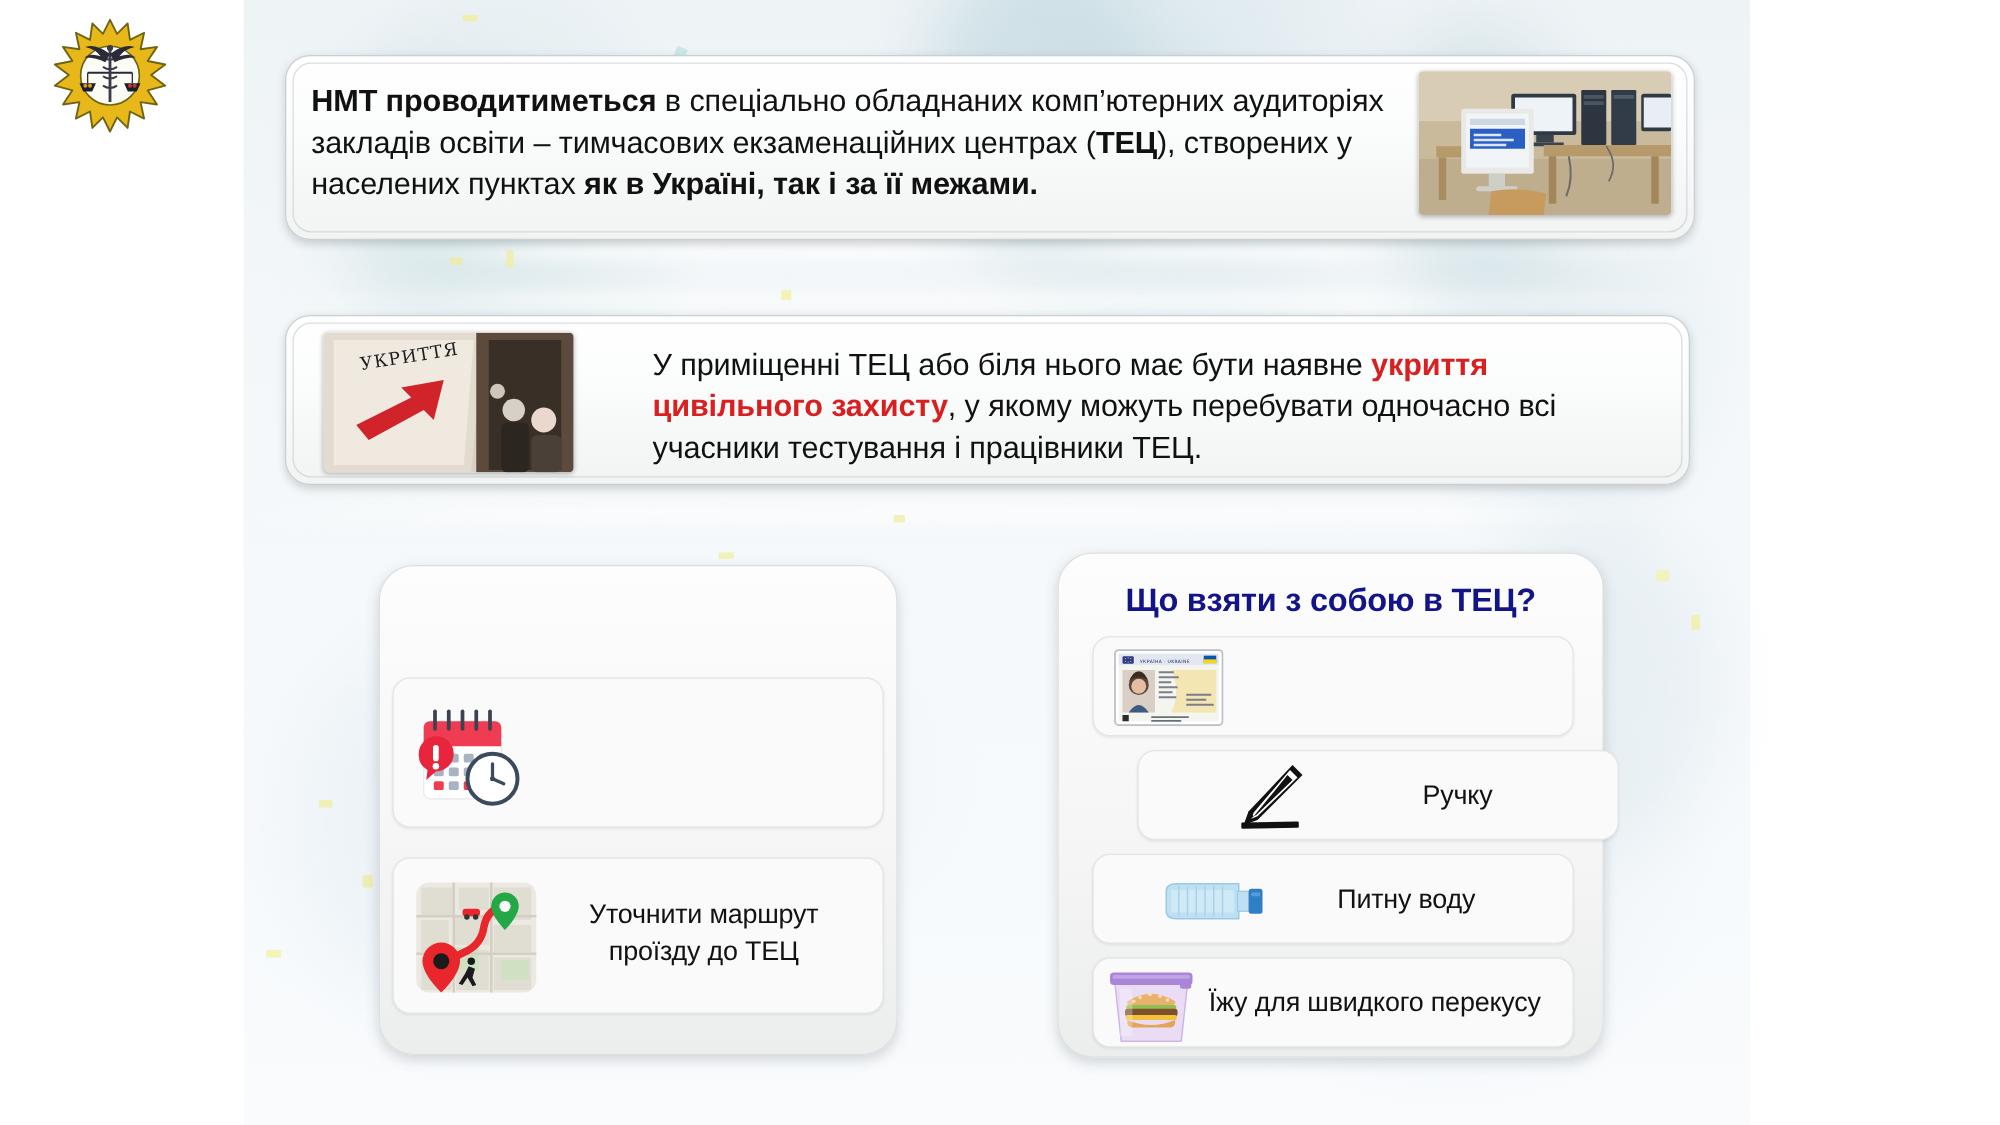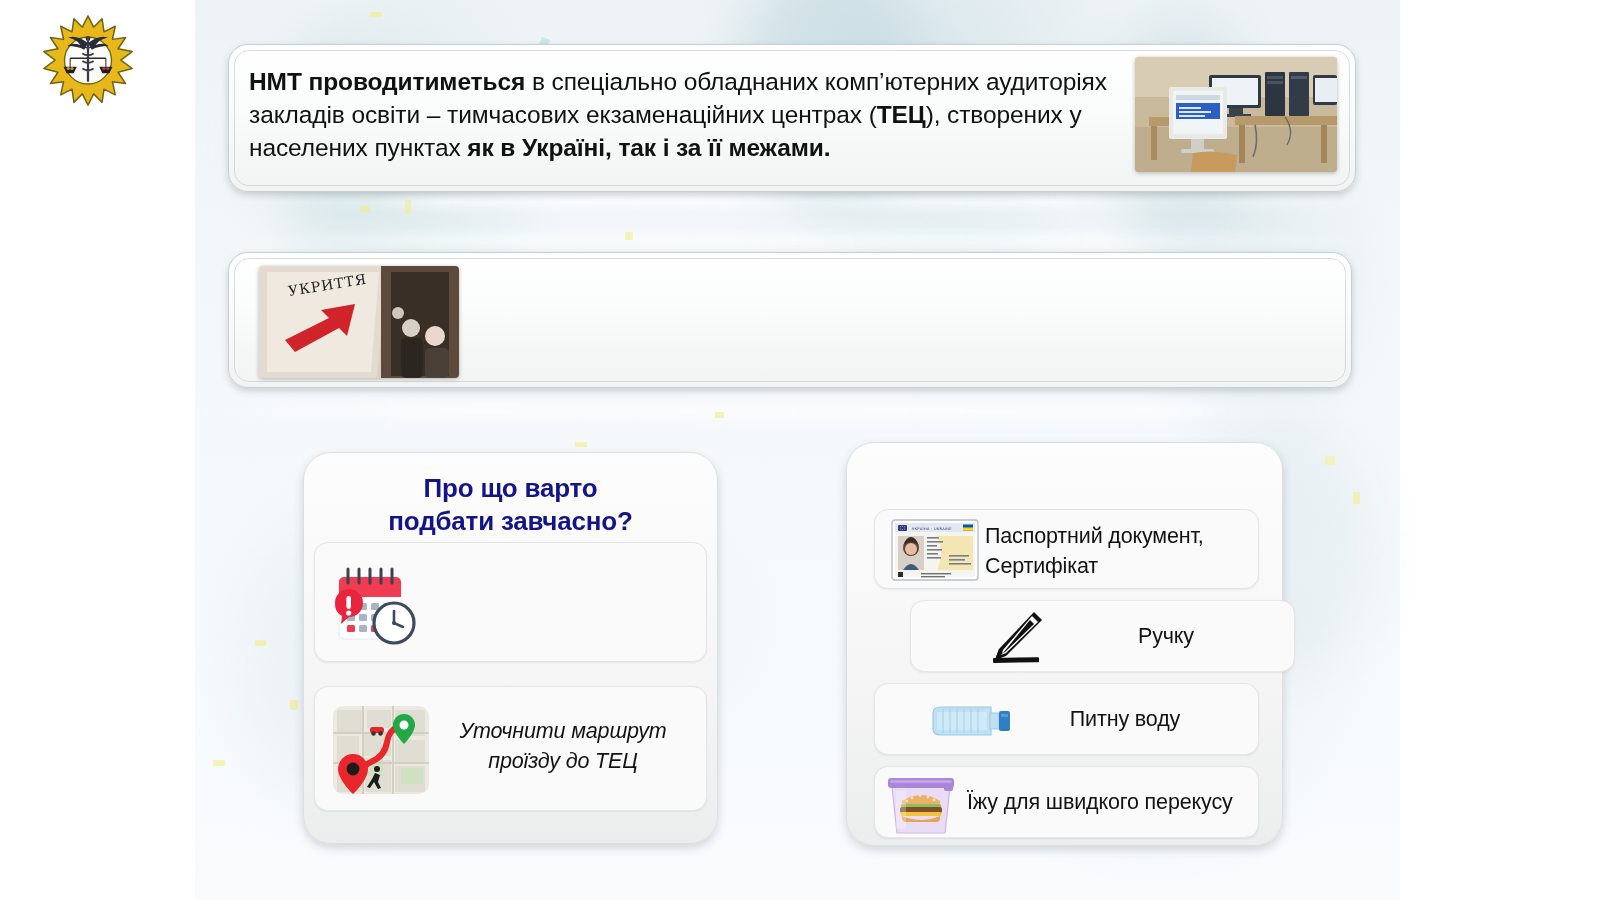--- a/index.html
+++ b/index.html
@@ -291,27 +291,26 @@
         <circle cx="176" cy="70" r="10" fill="#ead8cf"></circle>
         <rect x="166" y="82" width="24" height="30" rx="5" fill="#4a4038"></rect>
         <circle cx="139" cy="47" r="6" fill="#cfc6bb"></circle>
 
         <path d="M26 74 L70 52 L62 44 L96 38 L88 70 L80 62 L36 86 Z" fill="#d1232a"></path>
 
         <text x="30" y="30" font-family="DejaVu Serif, serif" font-size="14" fill="#1d1d1d" transform="rotate(-9 30 30)" letter-spacing="1">УКРИТТЯ</text>
       </svg>
     </div>
 
+    <div class="callout-text">
+      <span>У приміщенні ТЕЦ або біля нього має бути наявне </span><span class="red">укриття цивільного захисту</span><span>, у якому можуть перебувати одночасно всі учасники тестування і працівники ТЕЦ.</span>
+    </div>
   </div>
 
   <div class="panel" id="panel-prepare">
-    <div class="panel-title">
-      <div>Про що варто</div>
-      <div>подбати завчасно?</div>
-    </div>
 
     <div class="row" id="row-date">
       <div class="row-icon">
         <svg viewBox="0 0 95 78" width="95" height="78">
 
           <rect x="8" y="10" width="62" height="62" rx="5" fill="#ffffff" stroke="#e6e8ea" stroke-width="1"></rect>
           <path d="M8 15 a5 5 0 0 1 5 -5 h52 a5 5 0 0 1 5 5 v15 H8 Z" fill="#ef3c52"></path>
 
           <g stroke="#3b4350" stroke-width="3" stroke-linecap="round">
             <line x1="17" y1="2" x2="17" y2="16"></line>
@@ -388,26 +387,27 @@
           <g fill="#1b1b1b">
             <circle cx="46" cy="67" r="3"></circle>
             <path d="M44 71 l5 2 l-2 7 l3 6 l-3 1 l-4 -7 l-4 6 l-3 -1 l5 -8 z"></path>
           </g>
 
           <rect x="39" y="25" width="14" height="6" rx="2.6" fill="#e8262b"></rect>
           <circle cx="42.5" cy="31.5" r="2.2" fill="#333"></circle>
           <circle cx="49.5" cy="31.5" r="2.2" fill="#333"></circle>
         </svg>
       </div>
-      <div class="row-label" style="white-space:pre-line;font-style:italic;">Уточнити маршрут
+      <div class="row-label" style="white-space:pre-line;">Уточнити маршрут
 проїзду до ТЕЦ</div>
     </div>
   </div>
 
   <div class="panel" id="panel-bring">
+    <div class="panel-title">Що взяти з собою в ТЕЦ?</div>
 
     <div class="row" id="row-passport">
       <div class="row-icon">
         <svg viewBox="0 0 88 62" width="88" height="62">
           <rect x="1" y="1" width="86" height="60" rx="3" fill="#ffffff" stroke="#b9bfc6" stroke-width="1.4"></rect>
           <rect x="4" y="4" width="80" height="54" rx="2" fill="#f4f5ee"></rect>
 
           <rect x="4" y="4" width="80" height="9" fill="#e3e7f2"></rect>
           <rect x="7" y="6" width="9" height="6" rx="1" fill="#2b3a8f"></rect>
           <g fill="#f2c53d">
@@ -441,22 +441,20 @@
             <rect x="58" y="40" width="16" height="1.6"></rect>
             <rect x="58" y="44" width="22" height="1.6"></rect>
           </g>
           <rect x="7" y="53" width="5" height="5" fill="#2b2b2b"></rect>
           <g fill="#6b7078">
             <rect x="30" y="54" width="30" height="1.4"></rect>
             <rect x="30" y="57" width="24" height="1.4"></rect>
           </g>
         </svg>
       </div>
-      <div class="row-label" style="white-space:pre-line;">Паспортний документ,
-Сертифікат</div>
     </div>
 
     <div class="row" id="row-pen">
       <div class="row-icon">
         <svg viewBox="0 0 60 58" width="60" height="58">
           <path d="M48 4 L56 12 L20 48 L9 52 L13 41 Z" fill="#111111"></path>
           <path d="M46 8 L52 14 L20 45 L15 47 L17 42 Z" fill="#ffffff"></path>
           <path d="M44 12 L48 16 L19 44 L17 45 Z" fill="#111111"></path>
           <rect x="7" y="50" width="46" height="5" rx="1" fill="#111111" transform="rotate(-1 7 50)"></rect>
           <path d="M9 52 L13 41 L17 45 Z" fill="#111111"></path>

